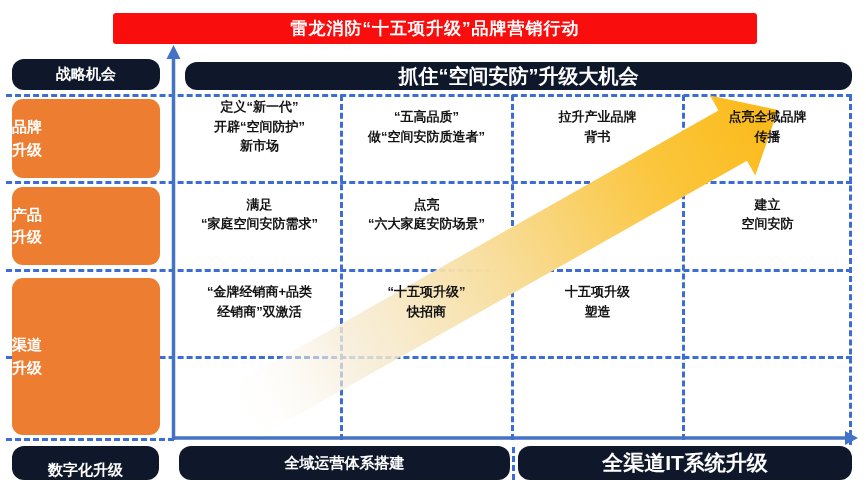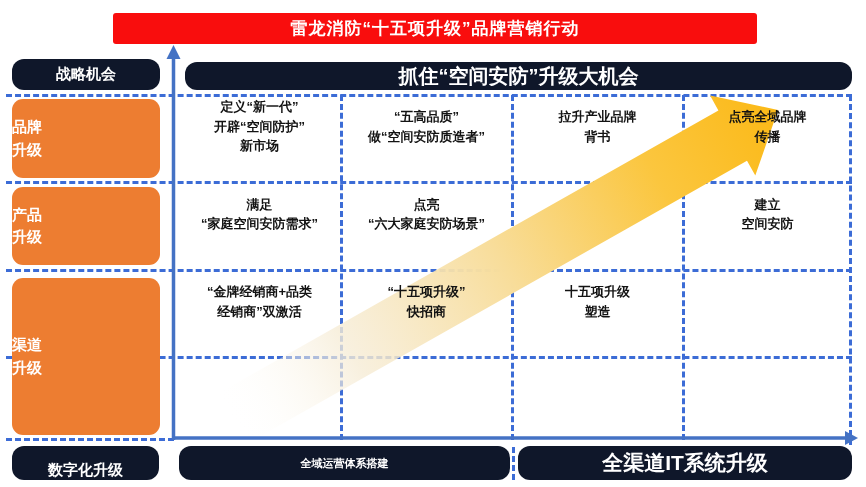--- a/index.html
+++ b/index.html
@@ -20,21 +20,21 @@
     white-space: pre-line; text-align: center;
   }
   .red-banner {
     left: 113px; top: 13px; width: 644px; height: 31px;
     background: #f90d0d; font-size: 17px; letter-spacing: 1px;
   }
   .blue { background: #0f172a; border-radius: 12px; }
   .top-banner { left: 185px; top: 62px; width: 667px; height: 28px; font-size: 20px; align-items: flex-end; }
   .strategy-box { left: 12px; top: 59px; width: 148px; height: 31px; font-size: 15px; }
   .digital-box { left: 12px; top: 446px; width: 147px; height: 34px; font-size: 15px; align-items: flex-end; }
-  .bottom-banner-1 { left: 179px; top: 446px; width: 331px; height: 34px; font-size: 11px; }
+  .bottom-banner-1 { left: 179px; top: 446px; width: 331px; height: 34px; font-size: 15px; }
   .bottom-banner-2 { left: 518px; top: 446px; width: 334px; height: 34px; font-size: 21px; }
   .orange-box {
     position: absolute; left: 12px; width: 148px;
     background: #ed7d31; border-radius: 11px;
     display: flex; align-items: center; justify-content: flex-start;
     color: #ffffff; font-weight: bold; font-size: 15px;
     text-align: center; white-space: pre-line; line-height: 1.5;
     z-index: 3;
   }
   .row-brand   { top: 99px;  height: 79px; }

